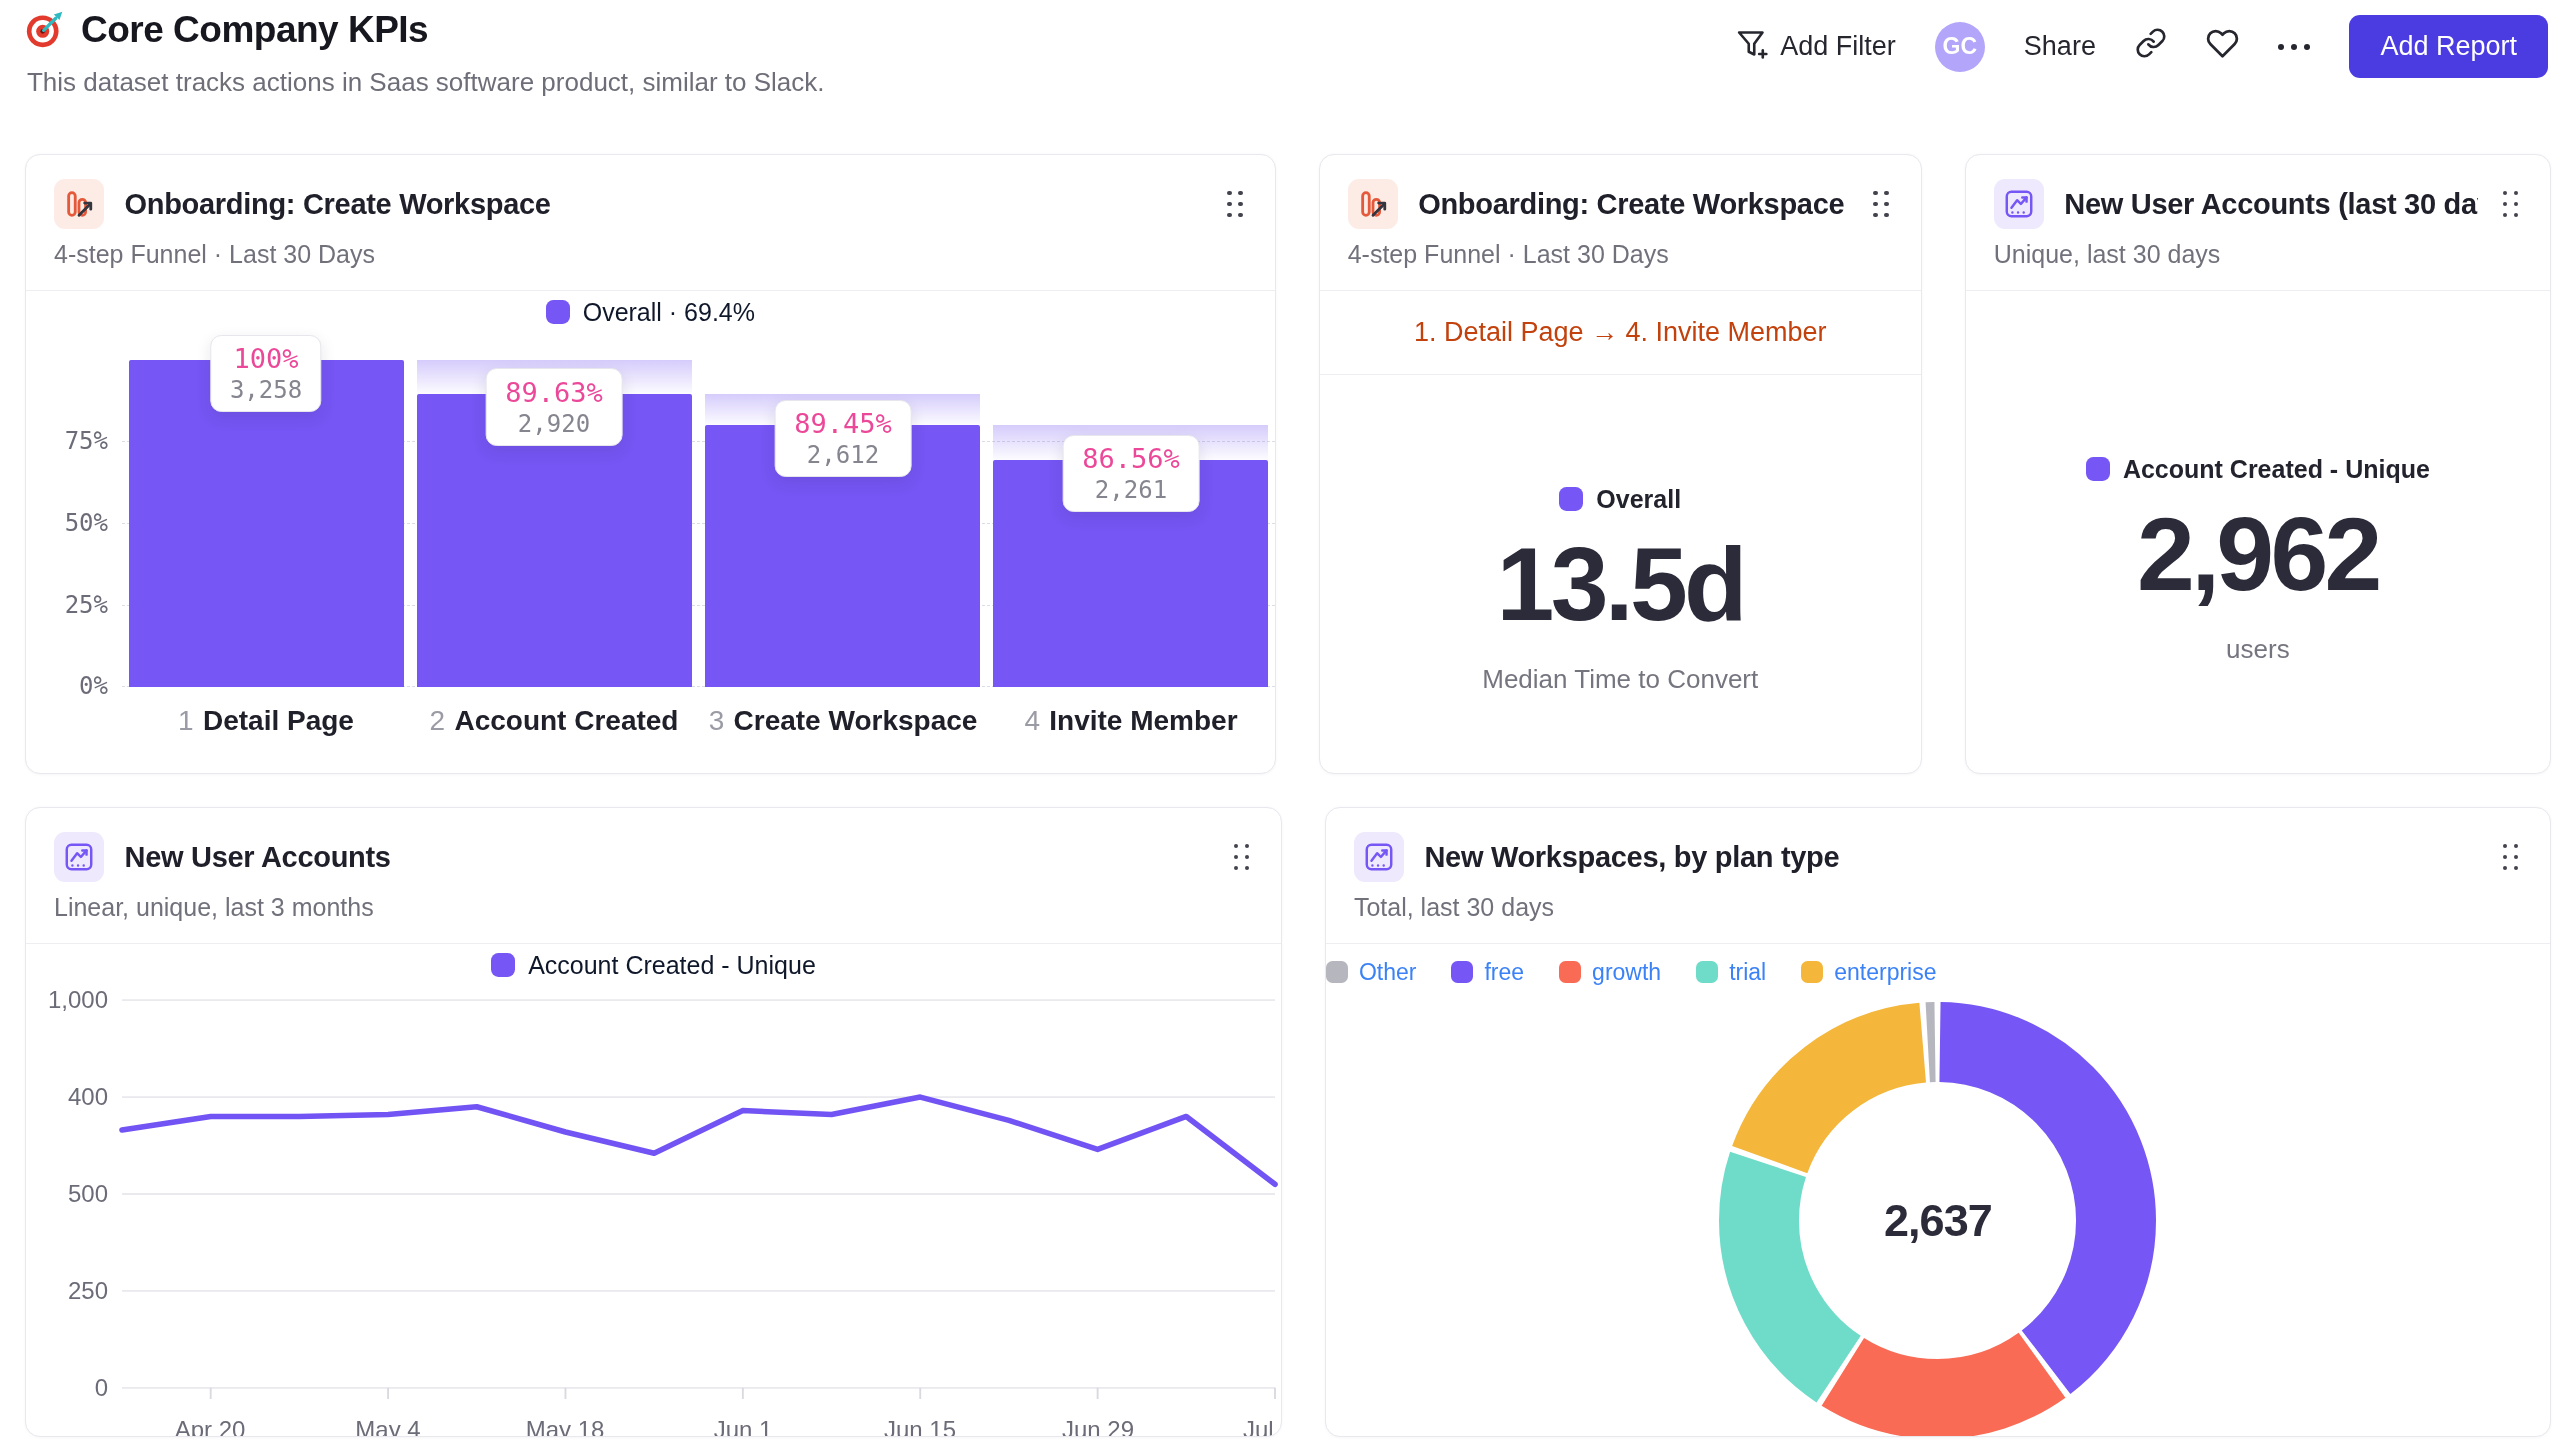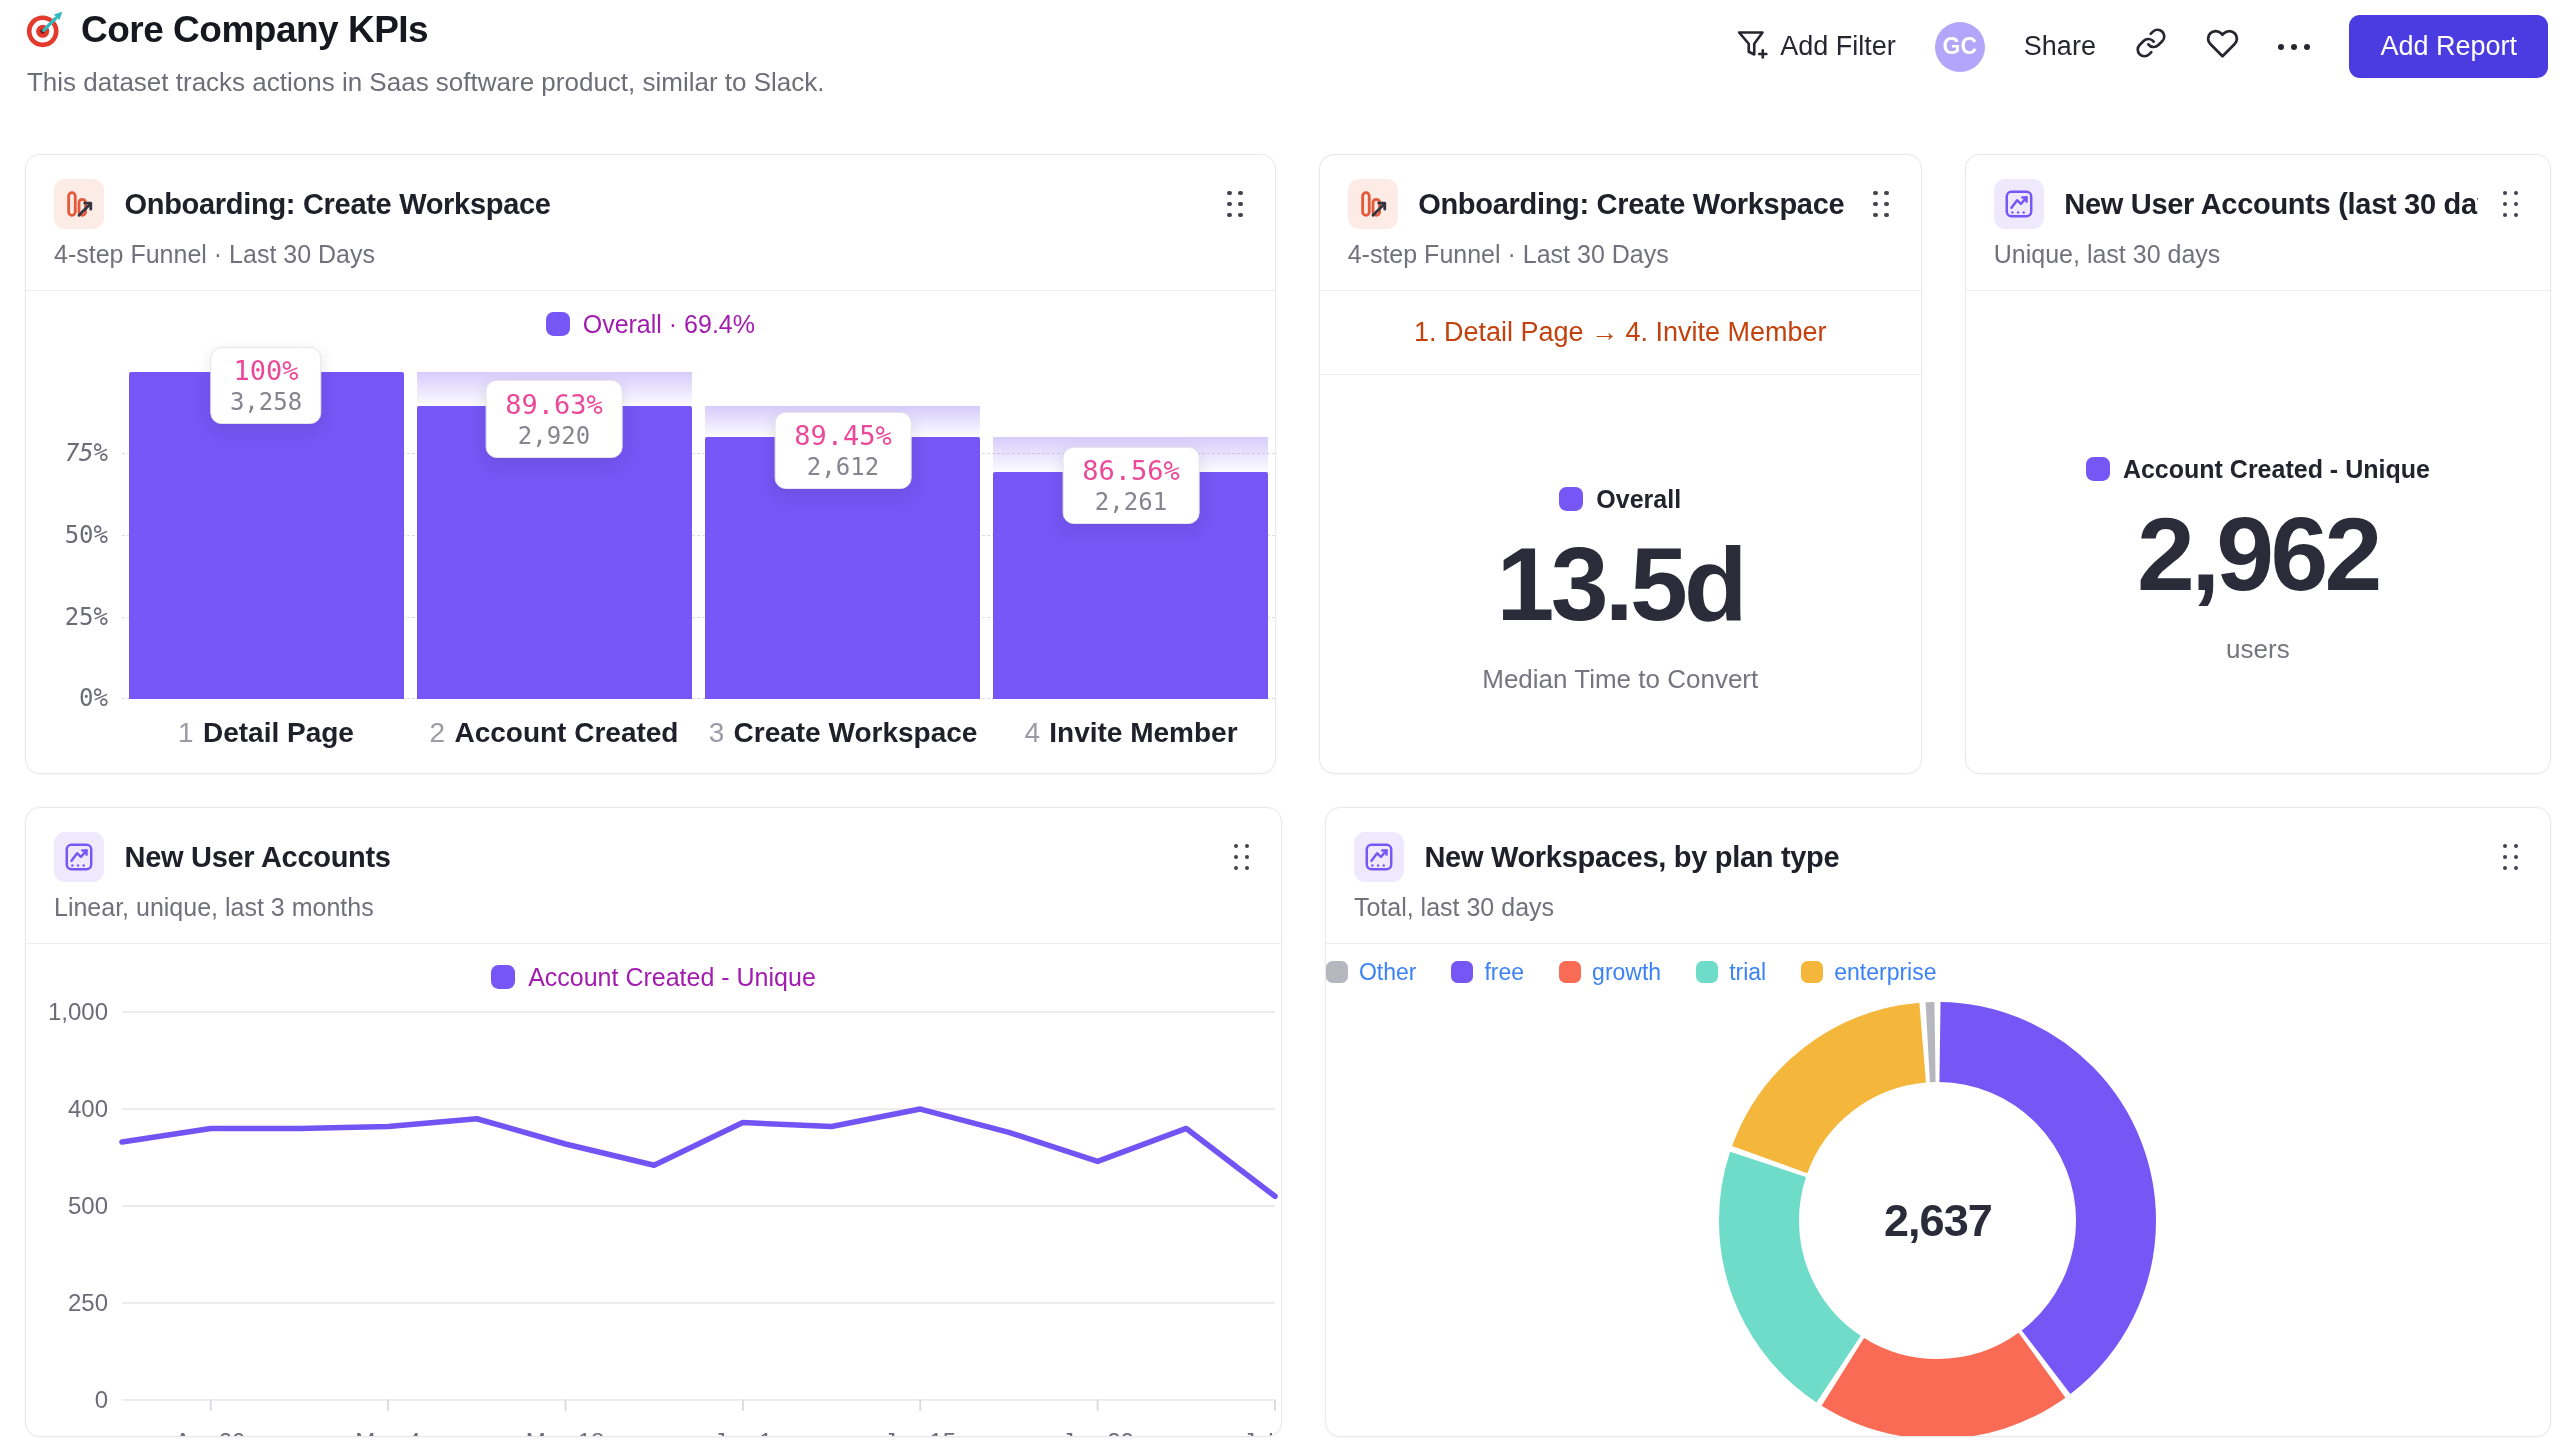--- a/index.html
+++ b/index.html
@@ -27,22 +27,22 @@
   .card{background:#fff;border:1.9px solid #e8e8ee;border-radius:15px;box-sizing:border-box;
         position:relative;box-shadow:0 0.9px 2.8px rgba(20,20,43,.04);overflow:hidden}
   .c1,.c4{width:1263px}.c2{width:609px}.c3{width:592px}.c5{width:1232px}
   .card-head{display:flex;align-items:center;gap:20.5px;padding:24px 28px 0}
   .cicon{width:50px;height:50px;border-radius:11px;display:flex;align-items:center;justify-content:center;flex:none}
   .cicon.orange{background:#fdece6}.cicon.violet{background:#eee9fd}
   .ctitle{font-size:29px;font-weight:bold;color:#20202b;letter-spacing:-0.3px;flex:1;white-space:nowrap;overflow:hidden}
   .handle{display:grid;grid-template-columns:repeat(2,4.6px);gap:6.5px;cursor:grab;background:none;border:none;padding:3.7px}
   .handle i{width:4.6px;height:4.6px;border-radius:50%;background:#43434e;display:block}
   .csub{font-size:25px;color:#71717c;padding:11px 28px 20.5px;border-bottom:1.9px solid #ededf2;margin:0}
-  .legend-row{display:flex;justify-content:center;align-items:center;gap:13px;margin-top:19px;
-              font-size:25px;color:#a21caf;cursor:pointer}
+  .legend-row{display:flex;justify-content:center;align-items:center;gap:13px;margin-top:7px;
+              font-size:25px;color:#0f172a;cursor:pointer}
   .legend-bold{font-weight:bold;color:#23232e}
   .sq{width:24px;height:24px;border-radius:7.4px;background:#7656f4;flex:none}
   
   .chart-area{position:relative;margin-top:33px;height:327px}
   .yaxis{position:absolute;left:0;top:0;width:82px;height:100%}
   .ylab{position:absolute;right:0;font-family:"DejaVu Sans Mono",monospace;font-size:24px;color:#6c6c78;white-space:nowrap}
   .fplot{position:absolute;left:96px;top:0;width:1153px;height:327px}
   .fgrid{position:absolute;left:0;right:0;border-top:1.9px dashed #dcdce4}
   .fbar{position:absolute;bottom:0;background:#7656f4;border-radius:1.9px 1.9px 0 0;cursor:pointer}
   .fcap{position:absolute;background:linear-gradient(180deg,rgba(118,86,244,.30),rgba(118,86,244,.02))}
@@ -153,21 +153,21 @@
             <i></i>
           </button>
     </div>
     <p class="csub">4-step Funnel · Last 30 Days</p>
     <div class="legend-row">
       <span class="sq"></span>
       <span>Overall · 69.4%</span>
     </div>
     <div class="chart-area">
       <div class="yaxis" id="funnel-yaxis">
-            <div class="ylab" style="top: 67px; font-style: italic;">75%</div>
+            <div class="ylab" style="top: 67px;">75%</div>
             <div class="ylab" style="top: 149px;">50%</div>
             <div class="ylab" style="top: 231px;">25%</div>
             <div class="ylab" style="top: 312px;">0%</div>
           </div>
       <div class="fplot" id="funnel-plot">
             <div class="fgrid" style="top: 81px;"></div>
             <div class="fgrid" style="top: 163px;"></div>
             <div class="fgrid" style="top: 245px;"></div>
             <div class="fgrid" style="top: 326px;"></div>
             <div class="fbar" style="left: 6.5px; width: 275px; height: 327px;"></div>

